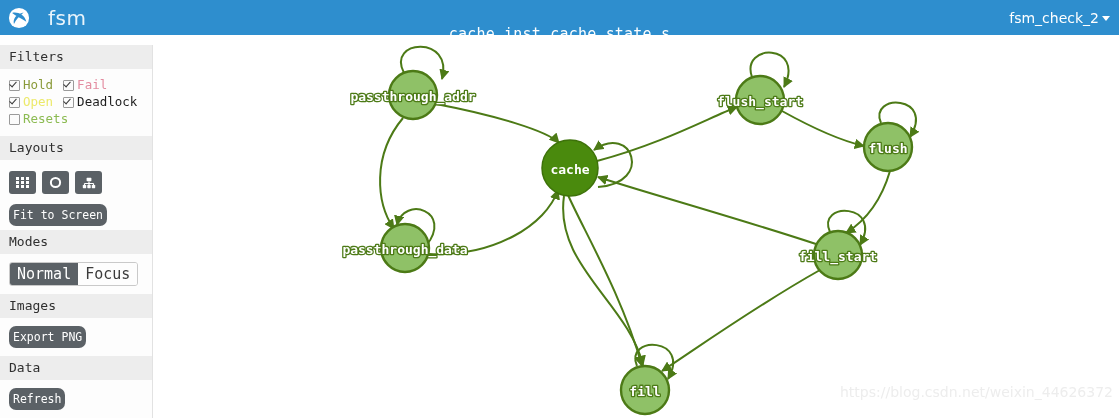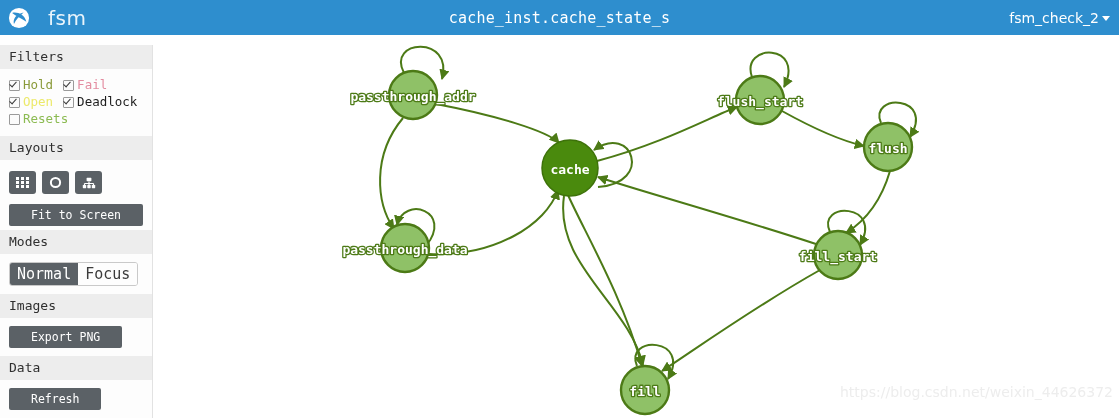--- a/index.html
+++ b/index.html
@@ -21,21 +21,21 @@
     display:flex;align-items:center;gap:18px;
     padding-left:8px;width:153px;box-sizing:border-box;
     height:35px;
   }
   .brand-logo{width:22px;height:22px;display:block;}
   .brand-text{
     font-family:"DejaVu Sans",sans-serif;
     font-size:20px;color:#e9f4fb;letter-spacing:.5px;line-height:1;
   }
   .topbar-title{
-    position:absolute;left:0;top:0;width:1119px;height:35px;
+    position:absolute;left:0;top:16px;width:1119px;height:35px;
     display:flex;align-items:center;justify-content:center;
     font-family:"DejaVu Sans Mono",monospace;
     font-size:15px;color:#ffffff;letter-spacing:.2px;
     pointer-events:none;
   }
   .topbar-right{
     position:absolute;right:9px;top:0;height:35px;
     display:flex;align-items:center;gap:3px;
     font-family:"DejaVu Sans",sans-serif;
     font-size:14px;color:#ffffff;
@@ -75,23 +75,23 @@
   }
   .chk-lbl{font-family:"DejaVu Sans Mono",monospace;font-size:12.5px;line-height:14px;white-space:nowrap;}
 
   .btn-row{display:flex;gap:6px;margin:2px 0 0 0;}
   .icon-btn{
     width:27px;height:23px;background:#5b6166;border-radius:3px;
     display:flex;align-items:center;justify-content:center;
     border:none;cursor:pointer;padding:0;
   }
   .dark-btn{
-    background:#5b6166;color:#fff;border:none;border-radius:2px;
+    background:#5b6166;color:#fff;border:none;border-radius:7px;
     font-family:"DejaVu Sans Mono",monospace;font-size:11.5px;
-    padding:5px 22px;cursor:pointer;line-height:12px;
+    padding:5px 4px;cursor:pointer;line-height:12px;
   }
   .seg{display:inline-flex;border:1px solid #c9c9c9;border-radius:3px;overflow:hidden;}
   .seg > div{
     font-family:"DejaVu Sans Mono",monospace;font-size:15px;
     padding:5px 7px;line-height:12px;cursor:pointer;
   }
   .seg .on{background:#5b6166;color:#fff;}
   .seg .off{background:#fdfdfd;color:#3b3b3b;}
 
   

